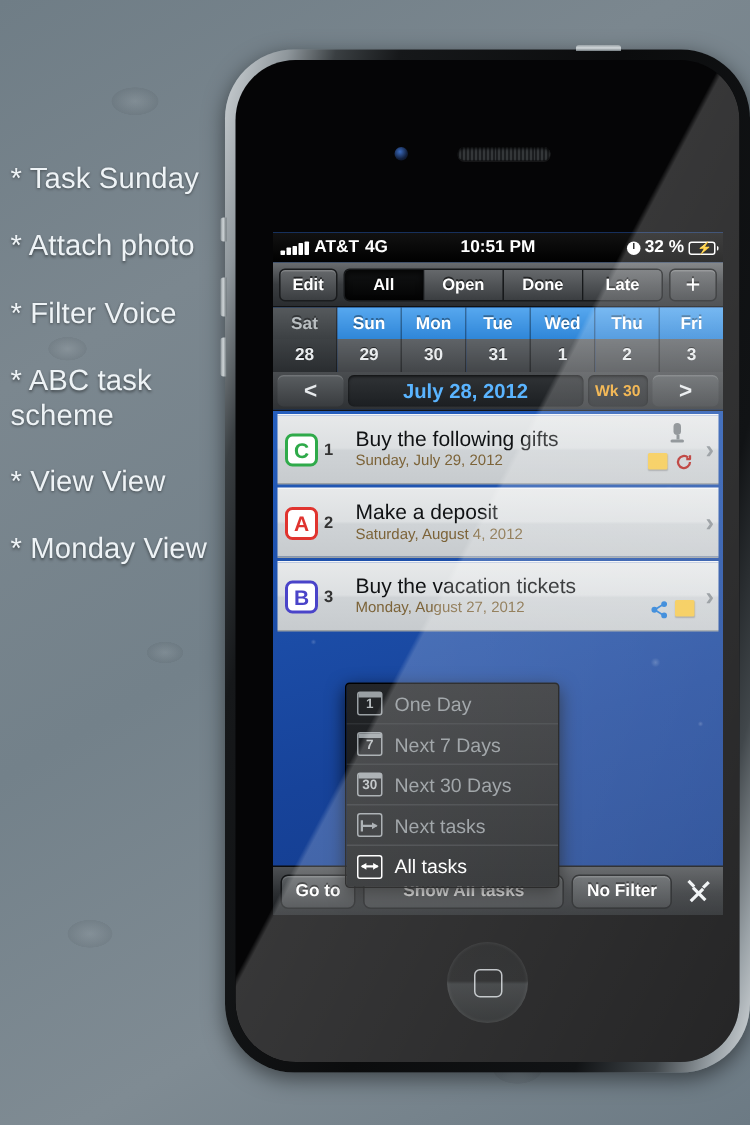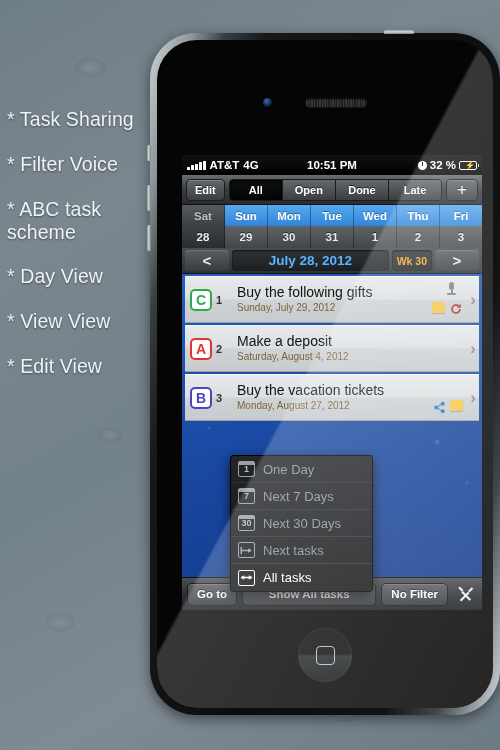--- a/index.html
+++ b/index.html
@@ -354,26 +354,26 @@
     width:19px; height:19px; border-radius:4px;
     border:1.6px solid rgba(225,230,234,.8);
   }
 </style>
 </head>
 <body>
 
 <div id="bg"></div>
 
 <div id="features">
-  <div class="feat">* Task Sharing</div>
+  <div class="feat">* Task Sunday</div>
+  <div class="feat">* Attach photo</div>
   <div class="feat">* Filter Voice</div>
   <div class="feat two">* ABC task scheme</div>
-  <div class="feat">* Day View</div>
   <div class="feat">* View View</div>
-  <div class="feat">* Edit View</div>
+  <div class="feat">* Monday View</div>
 </div>
 
 <div id="phone">
   <div id="phone-body"></div>
 
   <div class="side-btn" id="ring-sw"></div>
   <div class="side-btn" id="vol-up"></div>
   <div class="side-btn" id="vol-dn"></div>
   <div id="sleep-btn"></div>
 

